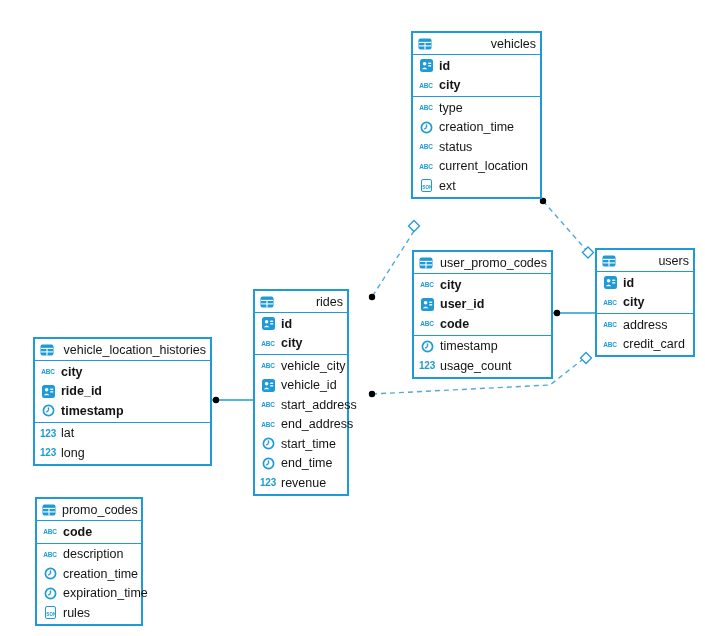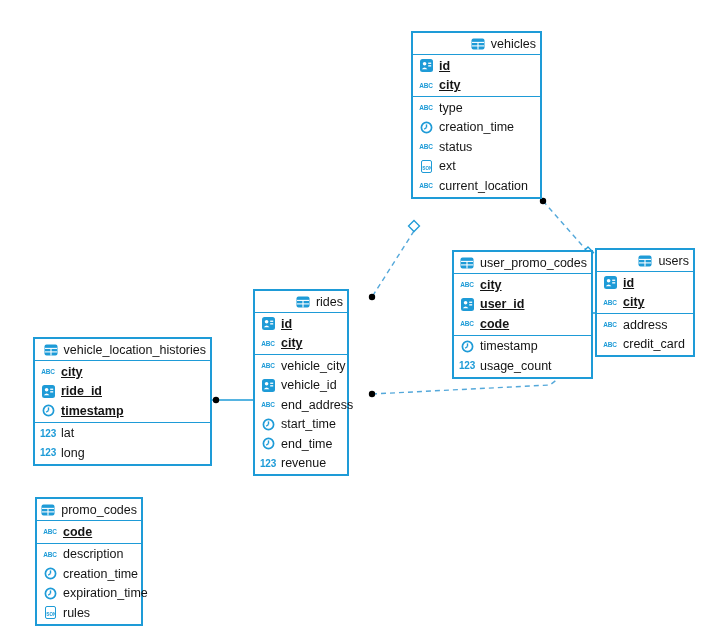--- a/index.html
+++ b/index.html
@@ -10,29 +10,29 @@
   }
   *{box-sizing:border-box;margin:0;padding:0;}
   html,body{width:705px;height:636px;background:var(--bg);font-family:"Liberation Sans",sans-serif;}
   #canvas{position:relative;width:705px;height:636px;background:var(--bg);overflow:hidden;}
   #wires{position:absolute;left:0;top:0;z-index:1;}
   .table{
     position:absolute;z-index:2;background:#fff;
     border:2px solid var(--accent);
   }
   .t-header{
-    display:flex;align-items:center;justify-content:flex-end;gap:5px;
+    display:flex;align-items:center;justify-content:space-between;gap:5px;
     height:22px;border-bottom:1.6px solid var(--accent);padding:0 4px;
   }
   .t-title{font-size:12.5px;color:var(--text);white-space:nowrap;}
   .sec{padding:1px 0;}
   .sec + .sec{border-top:1.6px solid var(--accent);}
   .row{display:flex;align-items:center;gap:5px;height:19.5px;padding:0 5px;white-space:nowrap;}
   .f{font-size:12.5px;color:var(--text);}
-  .row.pk .f{font-weight:bold;text-decoration:underline;}
+  .row.pk .f{font-weight:bold;}
   .ic{width:16px;min-width:16px;display:flex;align-items:center;justify-content:center;}
   .ic-abc{font-size:6.5px;font-weight:bold;color:var(--accent);letter-spacing:-0.2px;}
   .ic-123{font-size:10px;font-weight:bold;color:var(--accent);letter-spacing:-0.2px;}
   .ic-json{
     width:11px;height:13px;border:1.2px solid var(--accent);border-radius:2px;
     display:flex;align-items:flex-end;justify-content:center;
     font-size:4.5px;font-weight:bold;color:var(--accent);overflow:hidden;padding-bottom:1px;
   }
 </style>
 </head>
@@ -114,33 +114,33 @@
               <line x1="6.5" y1="6.5" x2="4.2" y2="8.2" stroke="#1e9bd7" stroke-width="1.4"></line>
             </svg>
           </span>
         <span class="f">creation_time</span>
       </div>
       <div class="row">
         <span class="ic ic-abc">ABC</span>
         <span class="f">status</span>
       </div>
       <div class="row">
+        <span class="ic ic-abc">ABC</span>
+        <span class="f">current_location</span>
+      </div>
+      <div class="row">
         <span class="ic">
             <span class="ic-json">JSON</span>
           </span>
         <span class="f">ext</span>
       </div>
-      <div class="row">
-        <span class="ic ic-abc">ABC</span>
-        <span class="f">current_location</span>
-      </div>
-    </div>
-  </div>
-
-  <div class="table" style="left:412px;top:250px;width:141px;margin-left:40px;">
+    </div>
+  </div>
+
+  <div class="table" style="left:412px;top:250px;width:141px;">
     <div class="t-header">
       <span class="ic">
           <svg width="14" height="12" viewBox="0 0 14 12">
             <rect x="0.5" y="0.5" width="13" height="11" rx="2" fill="#1e9bd7"></rect>
             <line x1="1" y1="4.4" x2="13" y2="4.4" stroke="#fff" stroke-width="1.1"></line>
             <line x1="7" y1="4.4" x2="7" y2="11.5" stroke="#fff" stroke-width="1.1"></line>
             <line x1="1" y1="7.9" x2="13" y2="7.9" stroke="#fff" stroke-width="1.1"></line>
           </svg>
         </span>
       <span class="t-title">user_promo_codes</span>
@@ -269,20 +269,24 @@
               <circle cx="4.6" cy="4.7" r="1.8" fill="#fff"></circle>
               <path d="M1.8 10.2 Q4.6 6.6 7.4 10.2 Z" fill="#fff"></path>
               <rect x="8.2" y="3.6" width="3" height="1.3" fill="#fff"></rect>
               <rect x="8.2" y="6.2" width="3" height="1.3" fill="#fff"></rect>
             </svg>
           </span>
         <span class="f">vehicle_id</span>
       </div>
       <div class="row">
         <span class="ic ic-abc">ABC</span>
+        <span class="f">start_address</span>
+      </div>
+      <div class="row">
+        <span class="ic ic-abc">ABC</span>
         <span class="f">end_address</span>
       </div>
       <div class="row">
         <span class="ic">
             <svg width="13" height="13" viewBox="0 0 13 13">
               <circle cx="6.5" cy="6.5" r="5.1" fill="none" stroke="#1e9bd7" stroke-width="1.7"></circle>
               <line x1="6.5" y1="6.5" x2="6.5" y2="3.4" stroke="#1e9bd7" stroke-width="1.4"></line>
               <line x1="6.5" y1="6.5" x2="4.2" y2="8.2" stroke="#1e9bd7" stroke-width="1.4"></line>
             </svg>
           </span>

